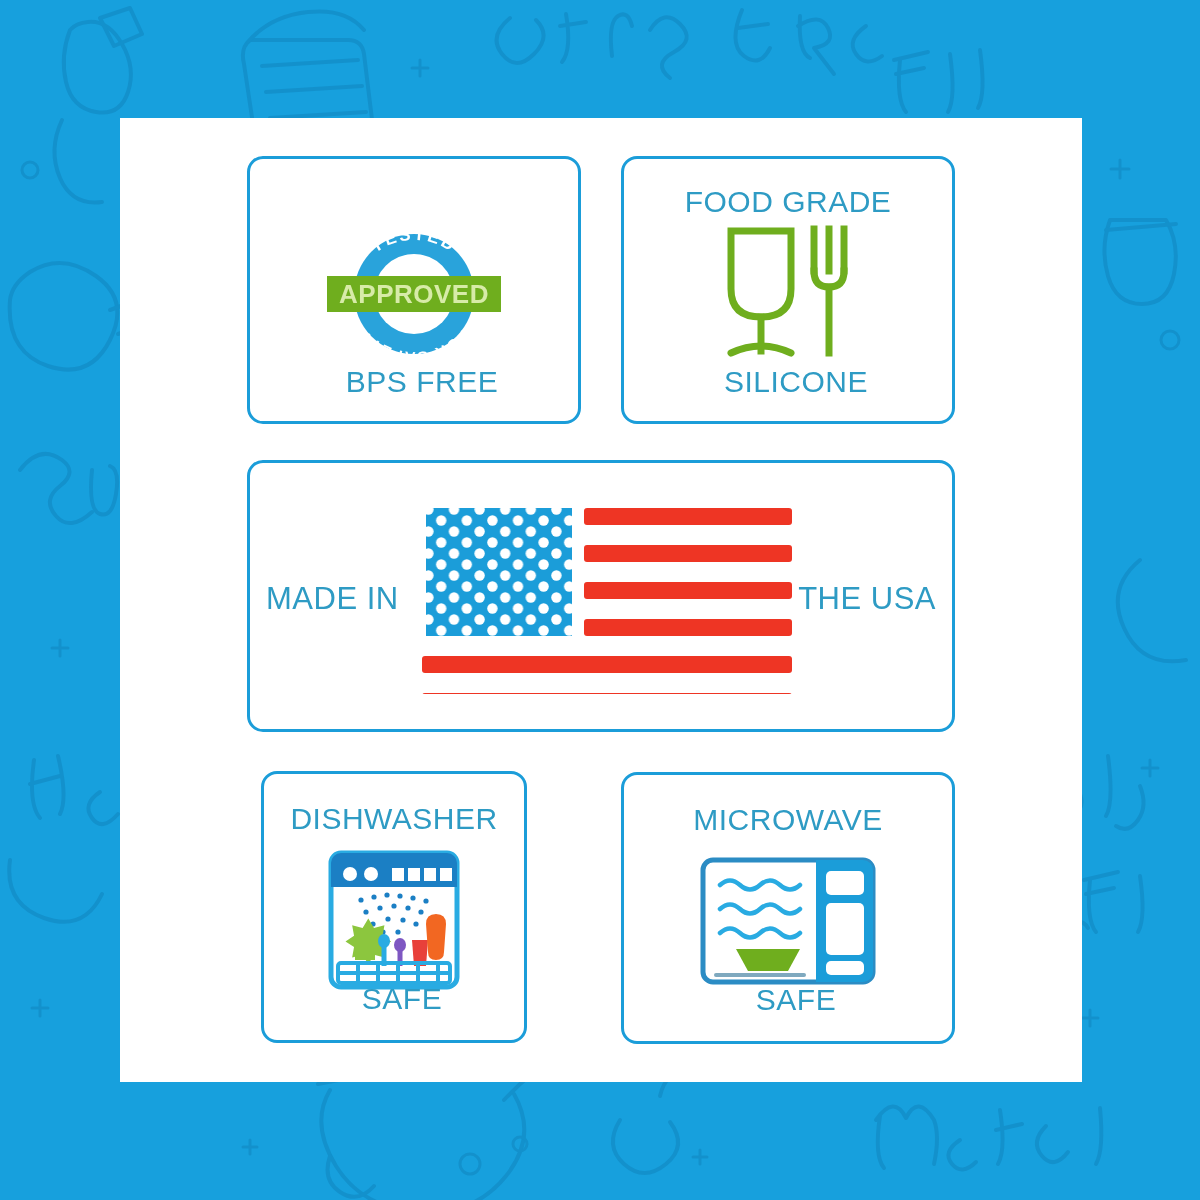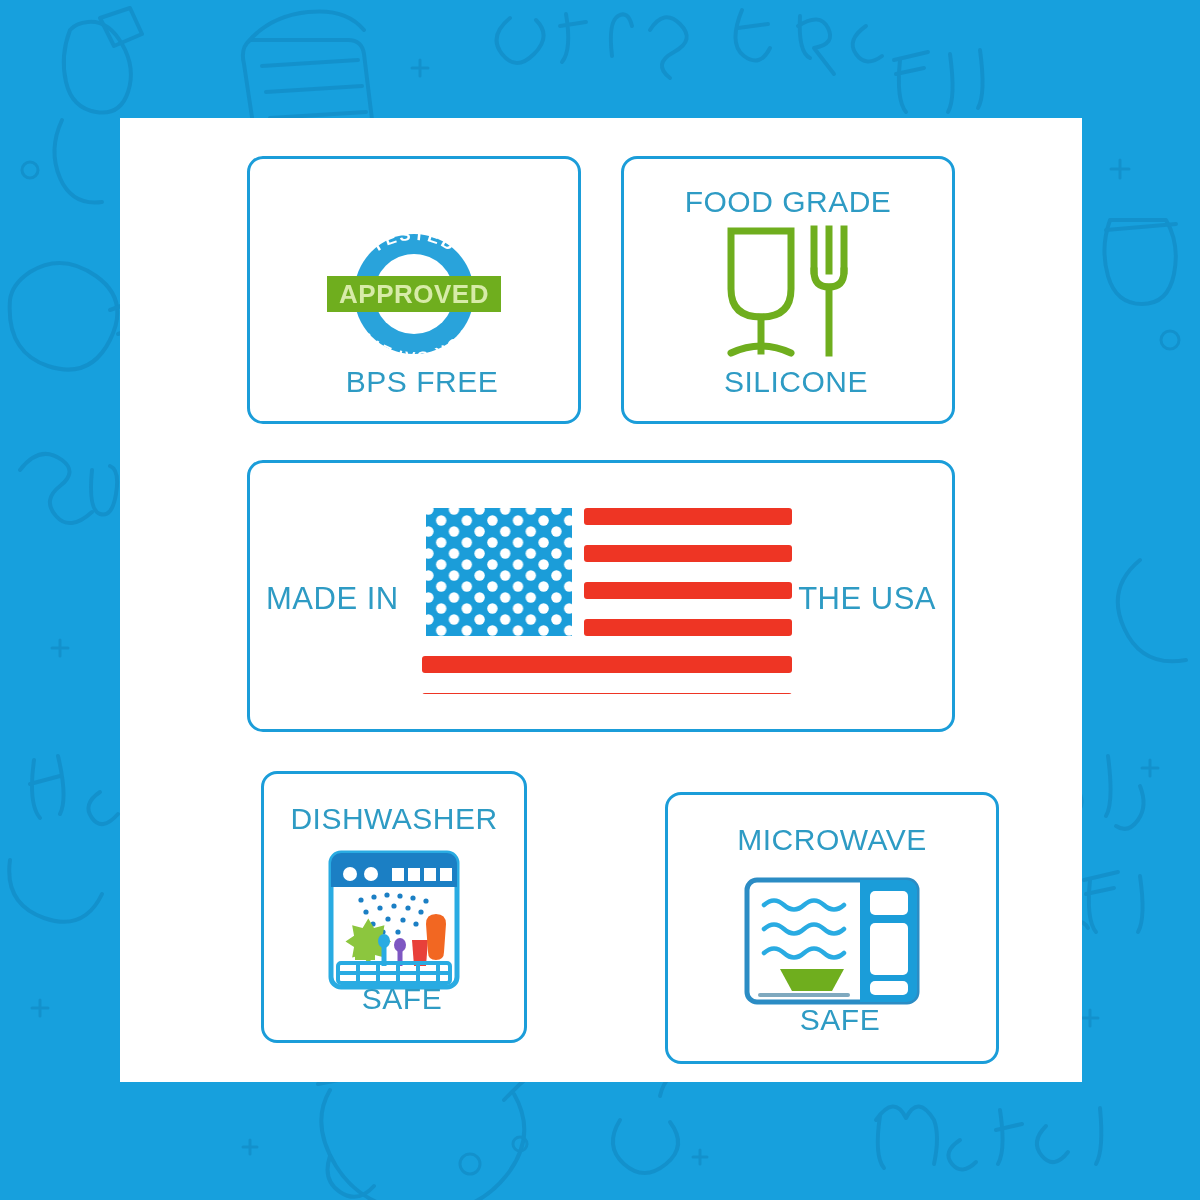--- a/index.html
+++ b/index.html
@@ -31,21 +31,21 @@
   .panel {
     position: absolute;
     border: 3px solid #1B9DD9;
     border-radius: 16px;
     background: #FFFFFF;
   }
   #panel-bpa      { left: 127px; top: 38px;  width: 334px; height: 268px; }
   #panel-food     { left: 501px; top: 38px;  width: 334px; height: 268px; }
   #panel-usa      { left: 127px; top: 342px; width: 708px; height: 272px; }
   #panel-dish     { left: 141px; top: 653px; width: 266px; height: 272px; }
-  #panel-micro    { left: 501px; top: 674px; width: 334px; height: 272px; margin-left: 44px; }
+  #panel-micro    { left: 501px; top: 654px; width: 334px; height: 272px; }
 
   .panel-title, .panel-sub {
     position: absolute;
     left: 0; right: 0;
     text-align: center;
     color: #2E9BC4;
     font-size: 30px;
     letter-spacing: 0.5px;
     font-weight: 400;
     white-space: nowrap;

